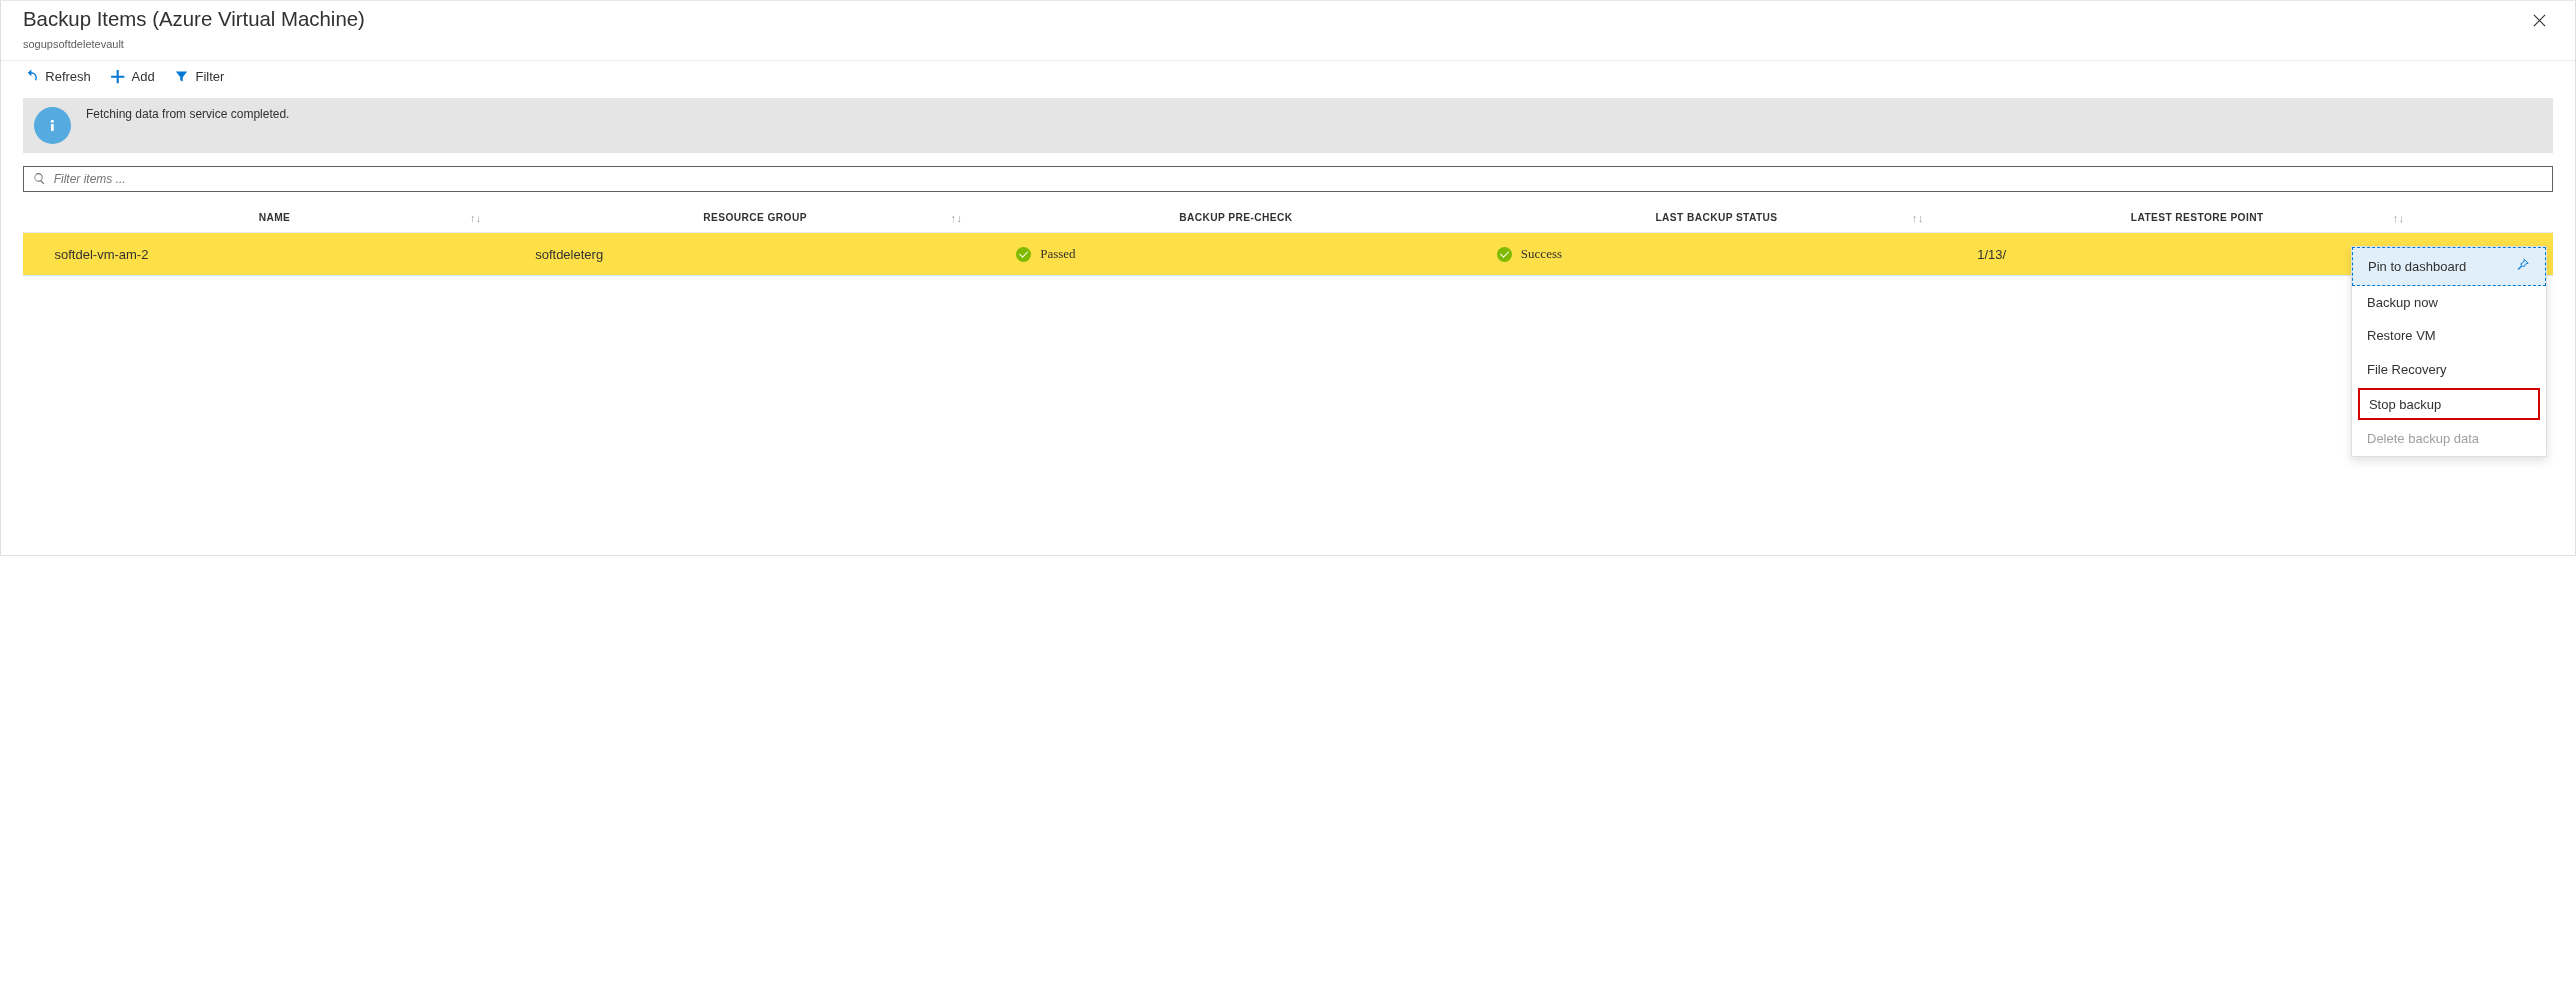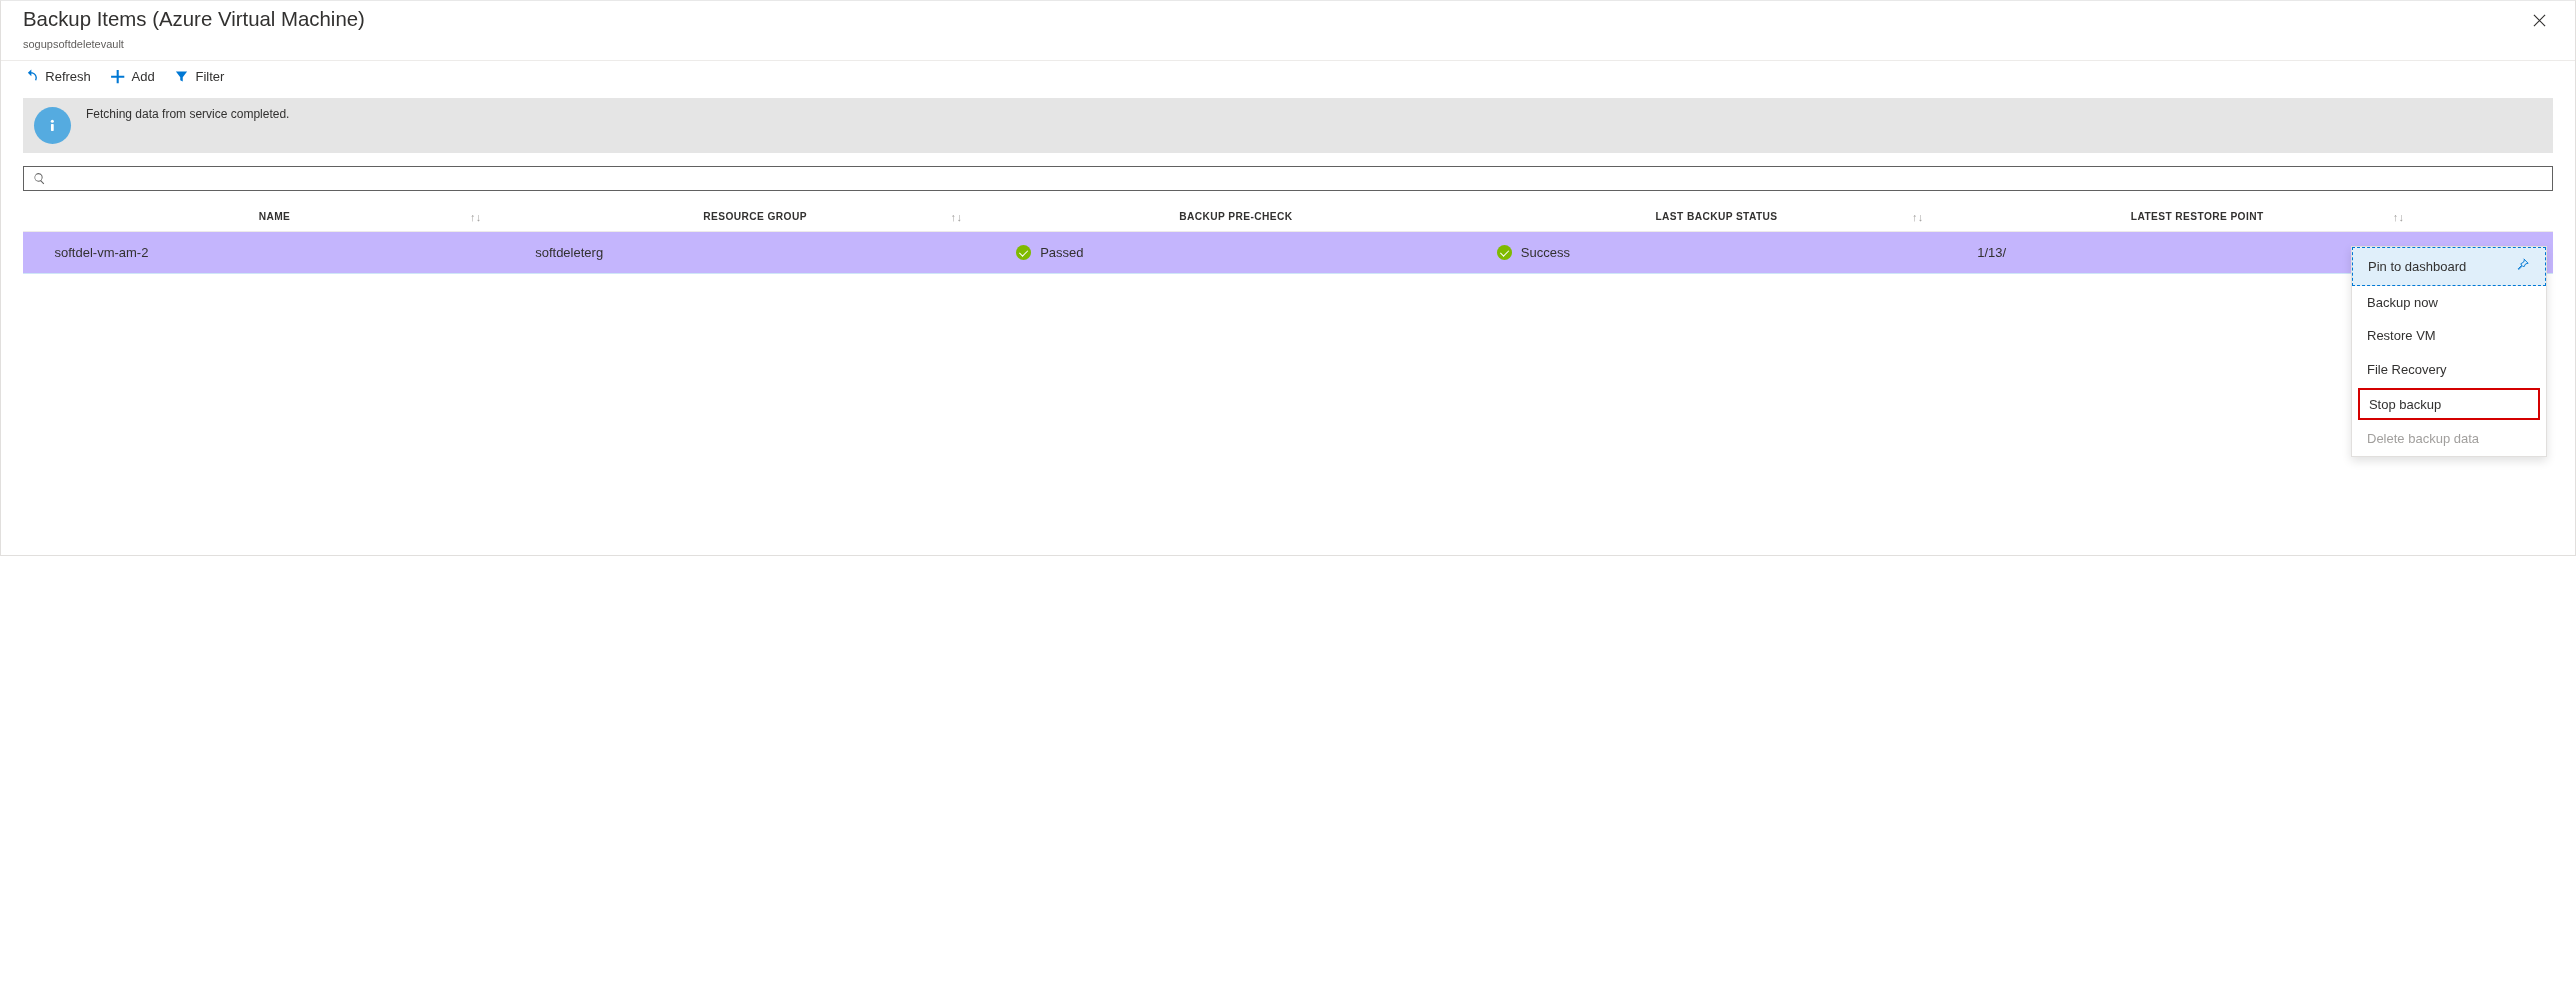--- a/index.html
+++ b/index.html
@@ -121,33 +121,34 @@
   thead th.first { padding-left: 31.5px; }
   .sort-btn {
     position: absolute;
     right: 22px;
     top: 9.3px;
     color: #a19f9d;
     font-size: 11px;
     cursor: pointer;
   }
   tbody tr {
-    background: #c4b5fd;
+    background: #fde047;
   }
   tbody td {
     padding: 13px 9.3px 13px 31.5px;
     font-size: 13px;
     color: #323130;
     border-bottom: 0.9px solid #cfe6f7;
     position: relative;
   }
   .status-cell {
     display:flex;
     align-items:center;
     gap:9.3px;
+    font-family:Liberation Serif, serif;
   }
   .check-circle {
     width:15px;height:15px;border-radius:50%;
     background:#7fba00;
     display:flex;align-items:center;justify-content:center;
     flex-shrink:0;
   }
   .check-circle::after{content:"";width:3.7px;height:7.4px;border:solid #fff;border-width:0 1.9px 1.9px 0;transform:rotate(45deg);margin-top:-1.9px;}
   .more-btn {
     position:absolute;
@@ -248,20 +249,21 @@
             <rect x="10" y="10" width="4" height="10" rx="1"></rect>
           </svg>
       </div>
       <div class="info-text">Fetching data from service completed.</div>
     </div>
 
     <div class="filter-box">
       <svg viewBox="0 0 24 24">
           <path d="M10 2a8 8 0 015.3 13.9l5.4 5.4-1.4 1.4-5.4-5.4A8 8 0 1110 2zm0 2a6 6 0 100 12 6 6 0 000-12z"></path>
         </svg>
+      <input type="text" placeholder="Filter items ..." style="">
     </div>
 
     <table>
       <colgroup>
         <col style="width:19%">
           <col style="width:19%">
           <col style="width:19%">
           <col style="width:19%">
           <col style="width:19%">
           <col class="col-actions">

